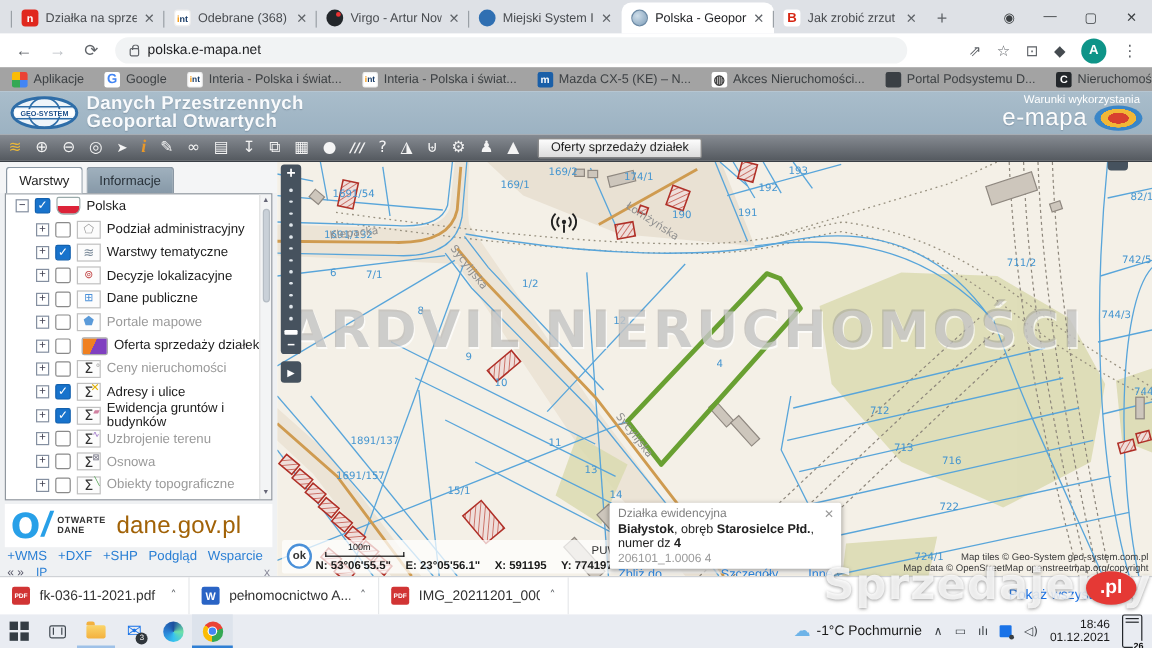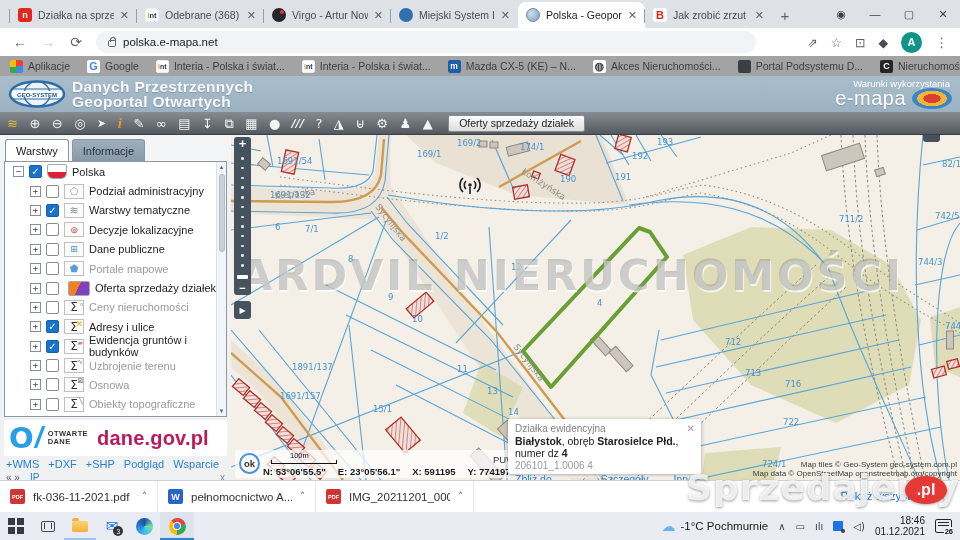--- a/index.html
+++ b/index.html
@@ -90,21 +90,21 @@
 .licon.admin{color:#999;font-size:10px}
 .licon.layers-ic{color:#7a8a99;font-size:11px}
 .sbscroll{position:absolute;right:0;top:0;bottom:0;width:10px;background:#f3f4f5;border-left:1px solid #e0e0e0}
 .sbscroll .ar{position:absolute;left:0;right:0;text-align:center;font-size:6px;color:#667}
 .sbscroll .ar.up{top:2px}.sbscroll .ar.dn{bottom:2px}
 .sbscroll .thumb{position:absolute;left:1.5px;width:6px;top:12px;height:78px;background:#c9d0d8;border-radius:3px;border:1px solid #b5bcc4}
 .dane{position:absolute;left:4px;right:4px;top:285px;height:36px;background:#fff;display:flex;align-items:center;padding-left:5px;gap:5px}
 .dane .o{font-size:29px;font-weight:bold;color:#28a0e8;line-height:28px;font-family:"DejaVu Sans",sans-serif}
 .dane .sl{font-size:29px;font-weight:bold;color:#28a0e8;font-style:italic;margin-left:-4px}
 .dane .ot{font-size:7.5px;font-weight:bold;color:#333;line-height:8px;letter-spacing:.4px}
-.dane .big{font-size:20px;font-weight:bold;color:#be185d;margin-left:4px;letter-spacing:.2px}
+.dane .big{font-size:20px;font-weight:normal;color:#a16207;margin-left:4px;letter-spacing:.2px}
 .sblinks{position:absolute;left:6px;top:323px;display:flex;gap:9px;font-size:11px;color:#2a7fd4}
 .sbpager{position:absolute;left:6px;top:337px;right:6px;font-size:10px;color:#556;display:flex;gap:10px}
 .sbpager .ip{color:#2a7fd4}
 .sbpager .x{margin-left:auto;color:#889}
 
 .mapwrap{position:relative;flex:1;background:#f4f0e7;overflow:hidden}
 .mapwrap svg{position:absolute;left:0;top:0}
 .wm{position:absolute;left:8px;top:115px;font-size:43px;font-weight:bold;letter-spacing:3px;white-space:nowrap;color:rgba(140,140,140,.42);text-shadow:1px 2px 0 rgba(255,255,255,.7);font-family:"DejaVu Sans",sans-serif}
 .zslider{position:absolute;left:3px;top:2px;width:17px;height:158px;background:#46525e;border-radius:3px;display:flex;flex-direction:column;align-items:center;color:#fff;padding:1px 0}
 .zslider .zp{font-size:13px;font-weight:bold;line-height:12px}
@@ -162,21 +162,21 @@
 .chrw{width:17px;height:17px;border-radius:50%;background:conic-gradient(from -50deg,#ea4335 0 33%,#34a853 33% 66%,#fbbc05 66% 100%);display:flex;align-items:center;justify-content:center}
 .chrw i{width:8px;height:8px;border-radius:50%;background:#fff;display:flex;align-items:center;justify-content:center}
 .chrw i b{width:5.5px;height:5.5px;border-radius:50%;background:#4285f4}
 .tbright{margin-left:auto;display:flex;align-items:center;gap:10px;padding-right:8px}
 .wthr{display:flex;align-items:center;gap:5px;font-size:11.5px;color:#1a1a1a}
 .cloud{color:#6db3e8;font-size:14px;font-family:"DejaVu Sans",sans-serif}
 .trayic{color:#3a3f44;font-size:10px;font-family:"DejaVu Sans",sans-serif}
 .trayblue{width:10px;height:10px;background:#1a73e8;border-radius:1px;position:relative}
 .trayblue::after{content:'';position:absolute;right:-1.5px;bottom:-1.5px;width:4px;height:4px;background:#3a3f44;border-radius:50%}
 .clock{text-align:right;font-size:10px;line-height:11px;color:#1a1a1a}
-.notif{position:relative;width:17px;height:14px;border:1.4px solid #23272b;border-radius:2px}
+.notif{position:relative;width:17px;height:28px;border:1.4px solid #23272b;border-radius:2px}
 .notif::before{content:'';position:absolute;left:2px;top:2px;right:2px;height:1.4px;background:#23272b;box-shadow:0 3px 0 #23272b}
 .notif b{position:absolute;right:-2px;bottom:-4px;font-size:7.5px;color:#111;background:#e9ecf2;padding-left:1px}
 </style>
 </head>
 <body>
 
 <div class="tabstrip">
   <div id="tabs" style="display:flex;height:26px">
       <div class="tab">
         <span class="sep"></span>

